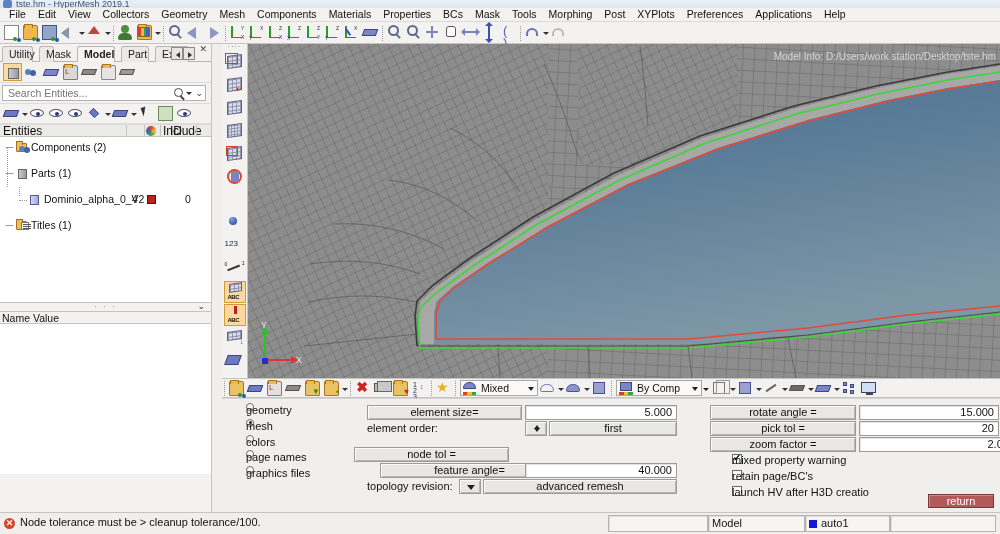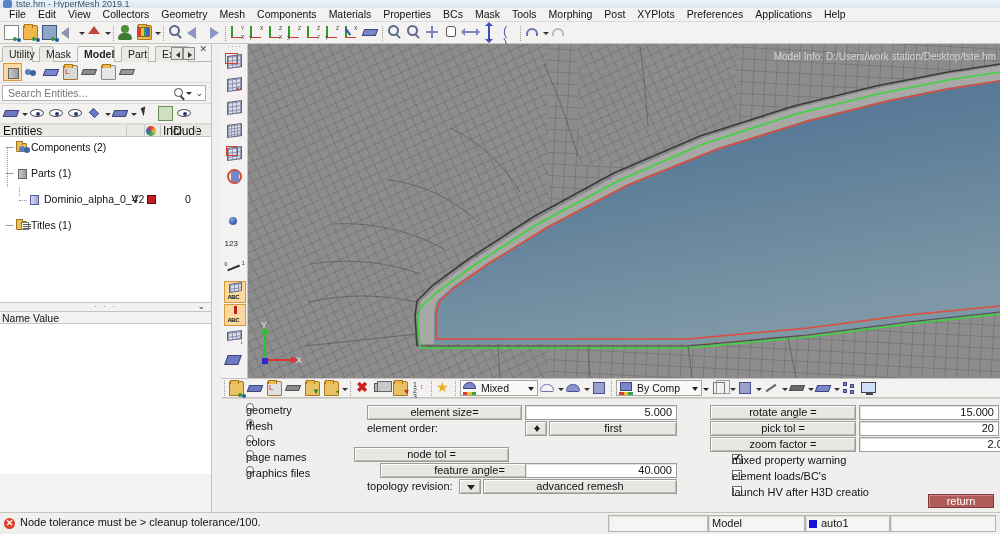--- a/index.html
+++ b/index.html
@@ -792,21 +792,21 @@
 
     <div class="lbtn" style="left:488px; top:38px; width:146px;">zoom factor =</div>
     <div class="lfield" style="left:637px; top:38px; width:161px;">2.000</div>
 
     <div class="chk-row" style="left:494px; top:55px;">
       <span class="chk on"></span>
       <span>mixed property warning</span>
     </div>
     <div class="chk-row" style="left:494px; top:71px;">
       <span class="chk"></span>
-      <span>element loads/BC's</span>
+      <span>retain page/BC's</span>
     </div>
     <div class="chk-row" style="left:494px; top:87px;">
       <span class="chk"></span>
       <span>launch HV after H3D creatio</span>
     </div>
 
     <div class="returnbtn">return</div>
   </div>
 
   <div class="statusbar">

